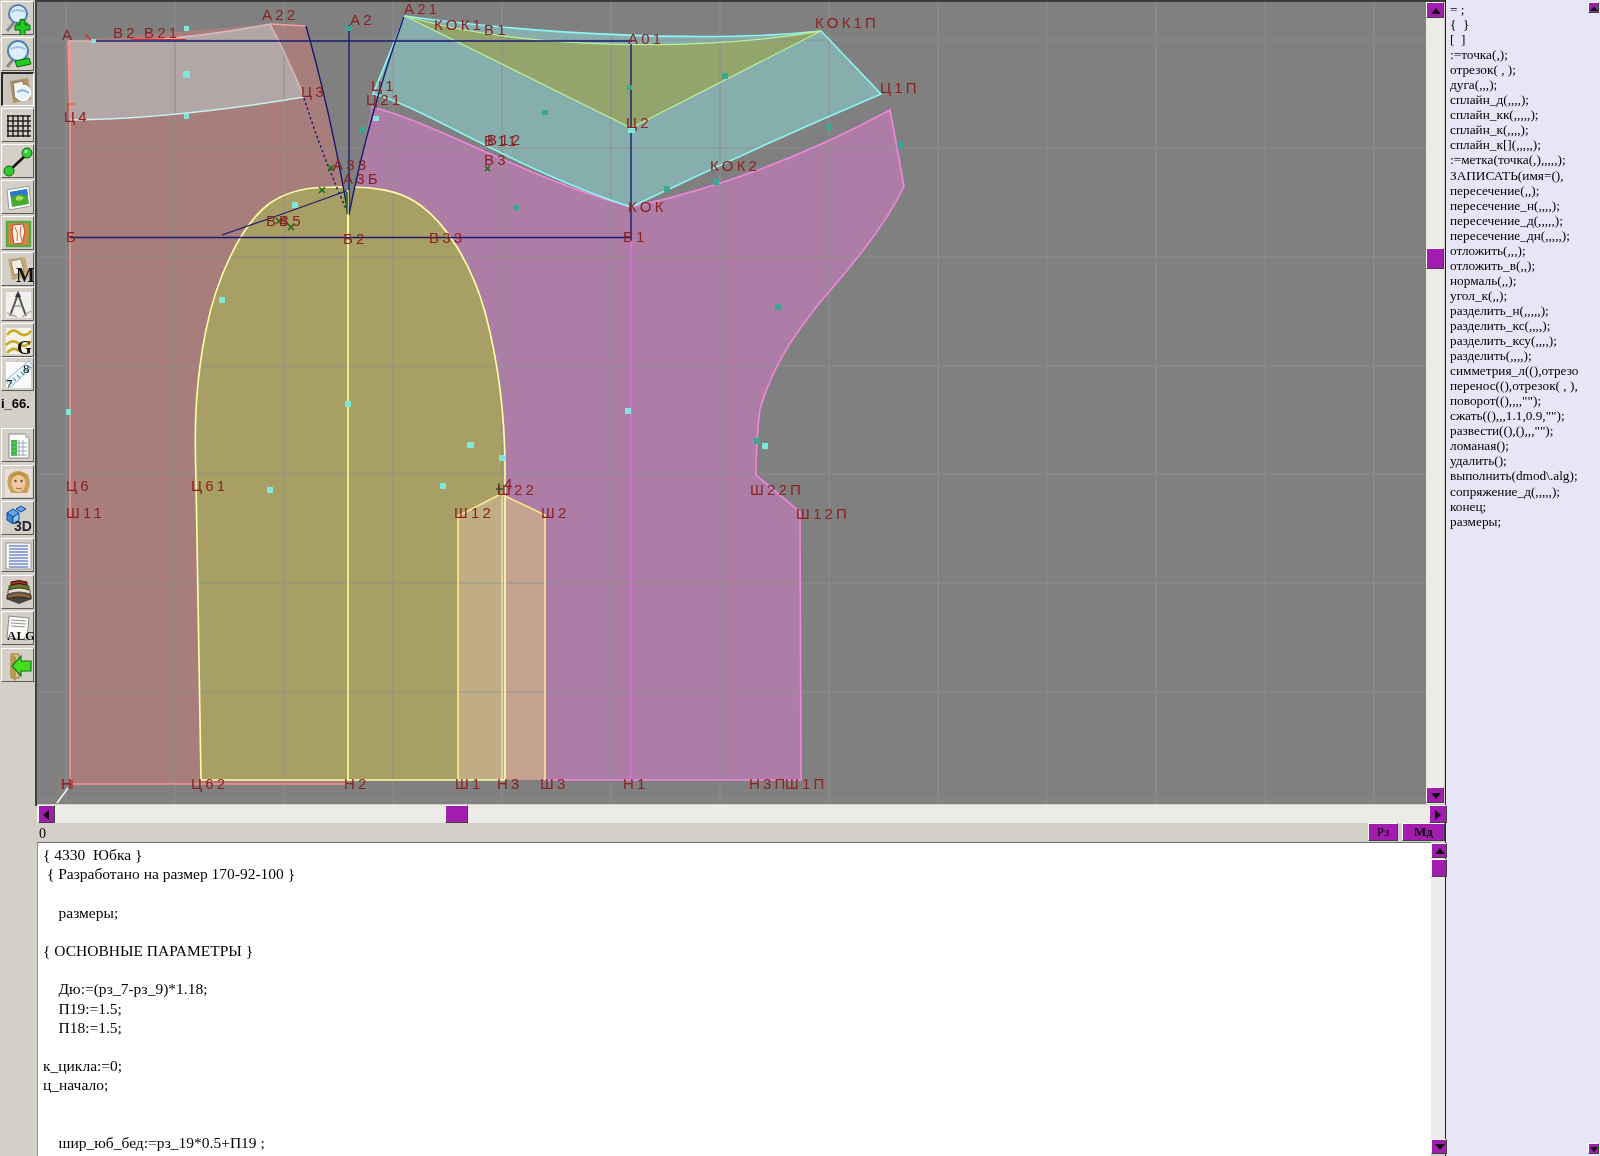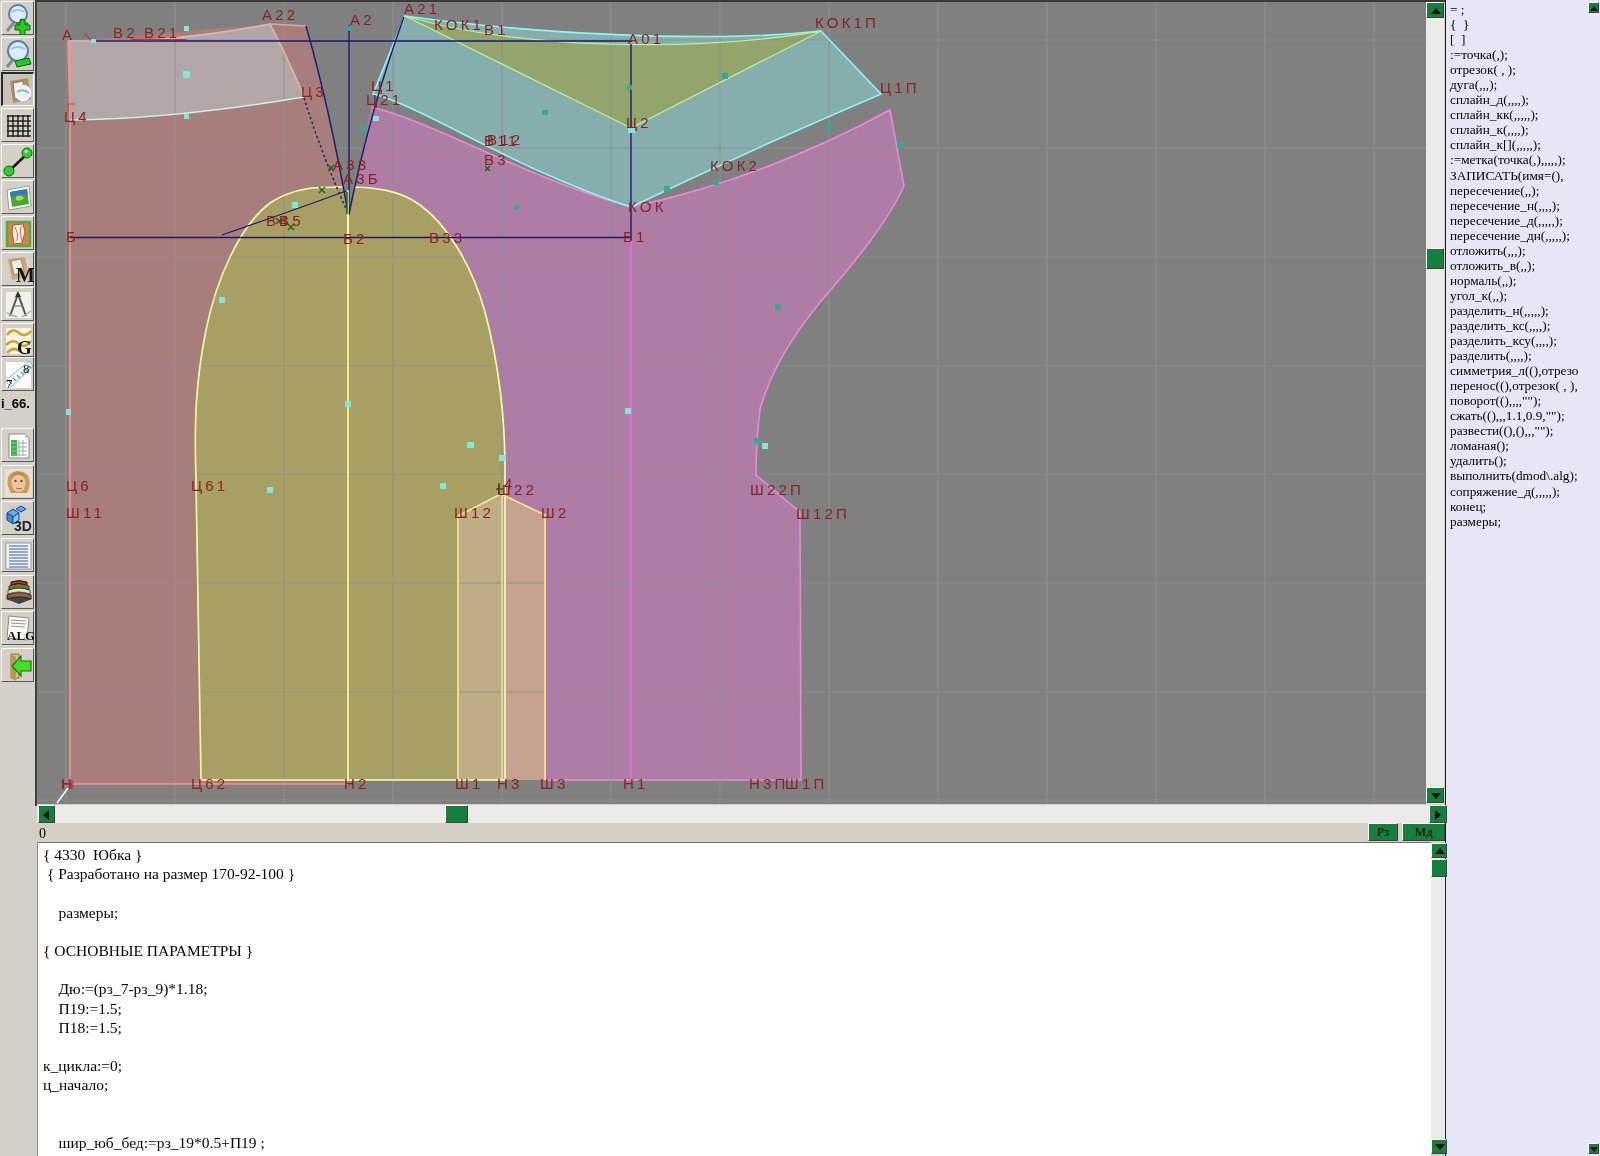--- a/index.html
+++ b/index.html
@@ -19,21 +19,21 @@
  color:#000;text-align:left;padding-left:1px;}
 #canvas{left:37px;top:2px;width:1389px;height:802px;background:#808080;}
 #hscroll{left:37px;top:805px;width:1410px;height:18px;background:#ecebe7;}
 #statusrow{left:0px;top:823px;width:1447px;height:19px;background:#d4d0c8;font-size:13px;}
 #codearea{left:37px;top:842px;width:1394px;height:314px;background:#ffffff;border-top:1px solid #707070;border-left:1px solid #909090;box-sizing:border-box;}
 #codetext{position:absolute;left:5px;top:2px;font-family:"Liberation Serif",serif;
  font-size:15.5px;line-height:19.2px;color:#000;white-space:pre;}
 #rpanel{left:1445px;top:0;width:155px;height:1156px;background:#e6e6f7;border-left:1px solid #202020;box-sizing:border-box;}
 #rtext{position:absolute;left:4px;top:2px;font-family:"Liberation Serif",serif;
  font-size:13.3px;line-height:15.05px;color:#000;white-space:pre;}
-.sbtn{position:absolute;z-index:6;background:#15803d;border-top:1px solid #fff;border-left:1px solid #fff;
+.sbtn{position:absolute;z-index:6;background:#a21caf;border-top:1px solid #fff;border-left:1px solid #fff;
  border-right:1px solid #404040;border-bottom:1px solid #404040;box-sizing:border-box;}
 .arr{position:absolute;width:0;height:0;}
 </style>
 </head>
 <body>
 <div id="root">
 <div id="topline" class="abs"></div>
 <div id="toolbar" class="abs"></div>
 <div id="tbedge" class="abs"></div>
 <div class="tbtn" style="top:1px;">
@@ -403,21 +403,21 @@
 <div id="hscroll" class="abs"></div>
 <div class="sbtn" style="left:38px;top:805px;width:17px;height:18px;">
       <span class="arr" style="left:4px;top:4px;border-top:5px solid transparent;border-bottom:5px solid transparent;border-right:6px solid #101010;"></span>
     </div>
 <div class="sbtn" style="left:445px;top:805px;width:23px;height:18px;"></div>
 <div class="sbtn" style="left:1429px;top:805px;width:18px;height:18px;">
       <span class="arr" style="left:5px;top:4px;border-top:5px solid transparent;border-bottom:5px solid transparent;border-left:6px solid #101010;"></span>
     </div>
 
 <div class="sbtn" style="left:1368px;top:823px;width:30px;height:18px;font-size:13px;font-family:'Liberation Serif',serif;text-align:center;">Рз</div>
-<div class="sbtn" style="left:1402px;top:823px;width:43px;height:18px;font-size:13px;font-family:'Liberation Serif',serif;text-align:center;">Мд</div>
+<div class="sbtn" style="left:1402px;top:823px;width:43px;height:18px;font-size:13px;font-family:'Liberation Serif',serif;text-align:center;font-weight:bold;">Мд</div>
 <div class="sbtn" style="left:1588px;top:2px;width:11px;height:11px;">
       <span class="arr" style="left:1px;top:3px;border-left:4px solid transparent;border-right:4px solid transparent;border-bottom:5px solid #101010;"></span>
     </div>
 <div class="sbtn" style="left:1588px;top:1143px;width:11px;height:11px;">
       <span class="arr" style="left:1px;top:3px;border-left:4px solid transparent;border-right:4px solid transparent;border-top:5px solid #101010;"></span>
     </div>
 
 <div class="abs" style="left:1431px;top:843px;width:16px;height:311px;background:#ecebe7;"></div>
 <div class="sbtn" style="left:1431px;top:843px;width:16px;height:15px;">
       <span class="arr" style="left:3px;top:4px;border-left:5px solid transparent;border-right:5px solid transparent;border-bottom:6px solid #101010;"></span>

